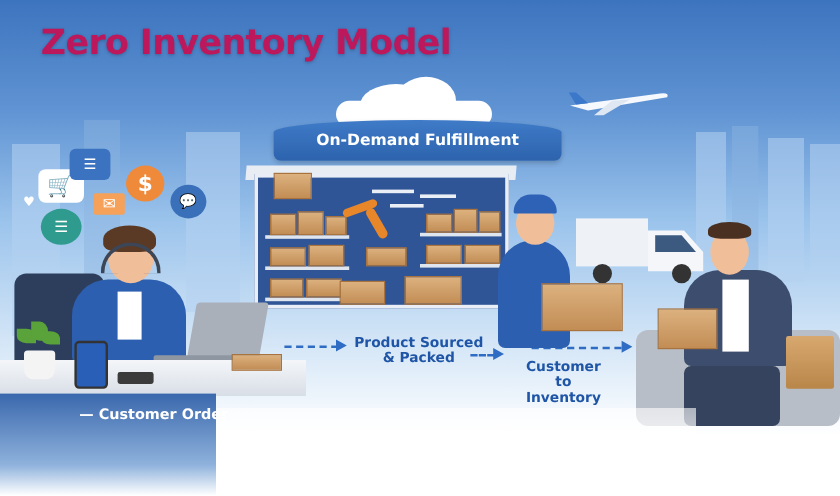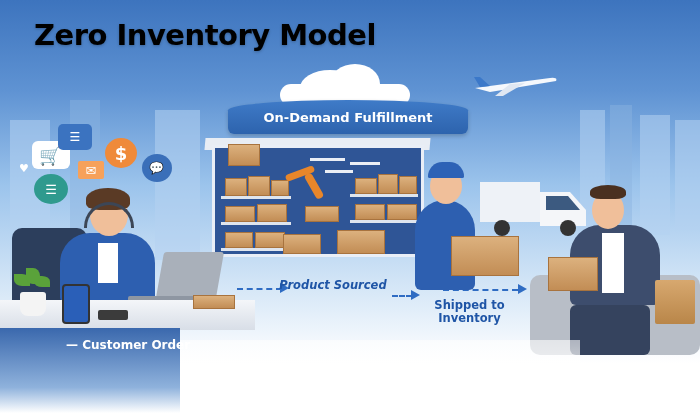--- a/index.html
+++ b/index.html
@@ -5,21 +5,21 @@
   * { box-sizing: border-box; margin: 0; padding: 0; }
   html, body { width: 700px; height: 413px; overflow: hidden; }
   body { font-family: "DejaVu Sans", "Liberation Sans", sans-serif; position: relative;
     background: linear-gradient(180deg, #3d74be 0%, #5f93d3 22%, #9cc4ec 45%, #d6e7f7 70%, #ffffff 88%); }
   .abs { position: absolute; }
   
   .bldg { position: absolute; background: rgba(180,210,240,0.55); }
   .bldg.d { background: rgba(140,180,225,0.45); }
   .cloud { position: absolute; background: #fff; border-radius: 50%; }
   
-  .title { left: 34px; top: 18px; color: #000000; font-size: 29px; font-weight: bold; letter-spacing: -0.5px;
+  .title { left: 34px; top: 18px; color: #be185d; font-size: 29px; font-weight: bold; letter-spacing: -0.5px;
     text-shadow: 0 1px 3px rgba(0,0,0,0.25); }
   
   .banner { left: 228px; top: 100px; width: 240px; height: 34px; background: linear-gradient(180deg,#3f7bc8,#2d63ad);
     border-radius: 50% 50% 6px 6px / 30% 30% 6px 6px; color: #fff; font-size: 13px; font-weight: bold;
     display: flex; align-items: center; justify-content: center; box-shadow: 0 2px 4px rgba(0,0,0,0.2); }
   
   .wh { left: 212px; top: 145px; width: 212px; height: 112px; background: #2f5596; border: 3px solid #e9eef6; }
   .wh-roof { left: 205px; top: 138px; width: 225px; height: 12px; background: #e8edf4; transform: skewX(-5deg); }
   .shelf { position: absolute; height: 3px; background: #dfe5ee; }
   .box { position: absolute; background: linear-gradient(180deg,#dcb17e,#c28d55); border: 1px solid #a8733e; }
@@ -136,27 +136,28 @@
 </div>
 <div class="abs phone"></div>
 <div class="abs card"></div>
 <div class="abs box" style="left:193px;top:295px;width:42px;height:14px;"></div>
 <div class="abs order-label">
   <span>— </span><span>Customer Order</span>
 </div>
 
 <div class="dash" style="left:237px;top:288px;width:45px;"></div>
 <div class="arrowhead" style="left:280px;top:283px;"></div>
-<div class="flow" style="left:278px;top:279px;width:110px;font-style:italic;">
+<div class="flow" style="left:294px;top:279px;width:110px;">
   <div>Product Sourced</div>
+  <div>&amp; Packed</div>
 </div>
 <div class="dash" style="left:392px;top:295px;width:20px;"></div>
 <div class="arrowhead" style="left:411px;top:290px;"></div>
 <div class="flow" style="left:432px;top:299px;width:75px;">
-  <div>Shipped to</div>
+  <div>Customer to</div>
   <div>Inventory</div>
 </div>
 <div class="dash" style="left:443px;top:289px;width:75px;"></div>
 <div class="arrowhead" style="left:518px;top:284px;"></div>
 
 <svg class="abs truck" viewBox="0 0 110 60">
   <rect x="0" y="2" width="60" height="40" fill="#eef2f7"></rect>
   <path d="M60 12 L90 12 L106 30 L106 46 L60 46 Z" fill="#f4f6f9"></path>
   <path d="M66 16 L88 16 L100 30 L66 30 Z" fill="#3c5a80"></path>
   <circle cx="22" cy="48" r="8" fill="#333"></circle>

